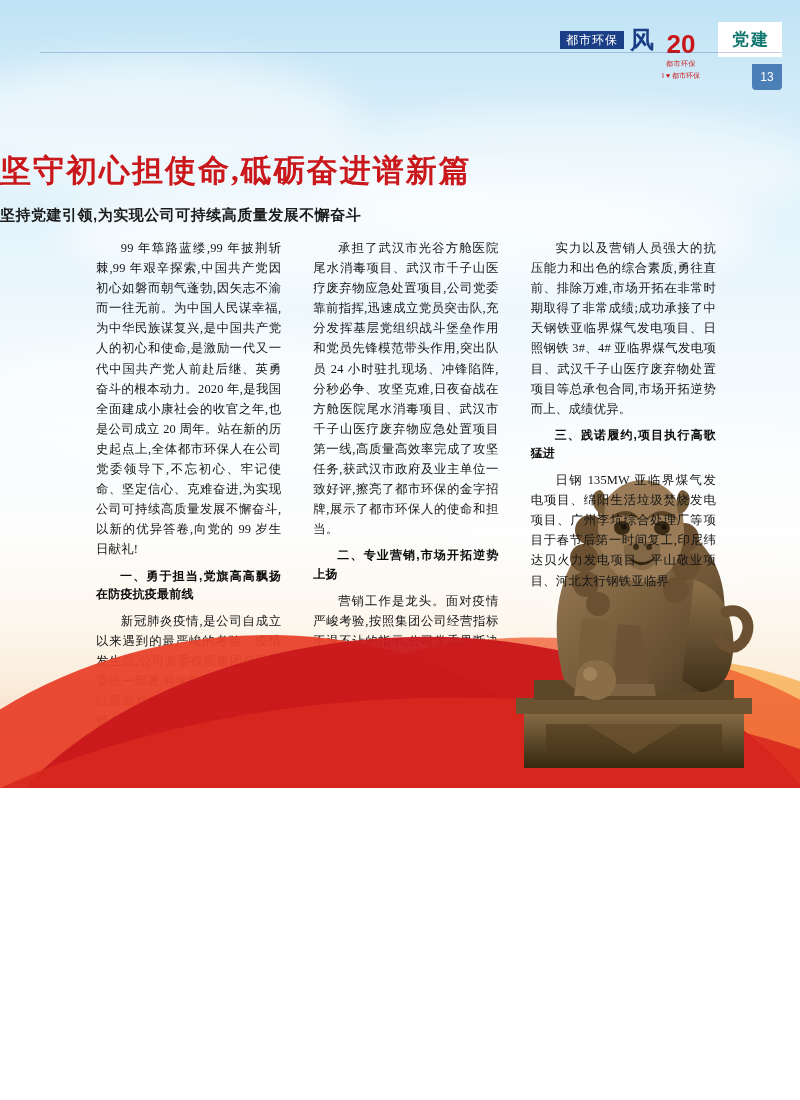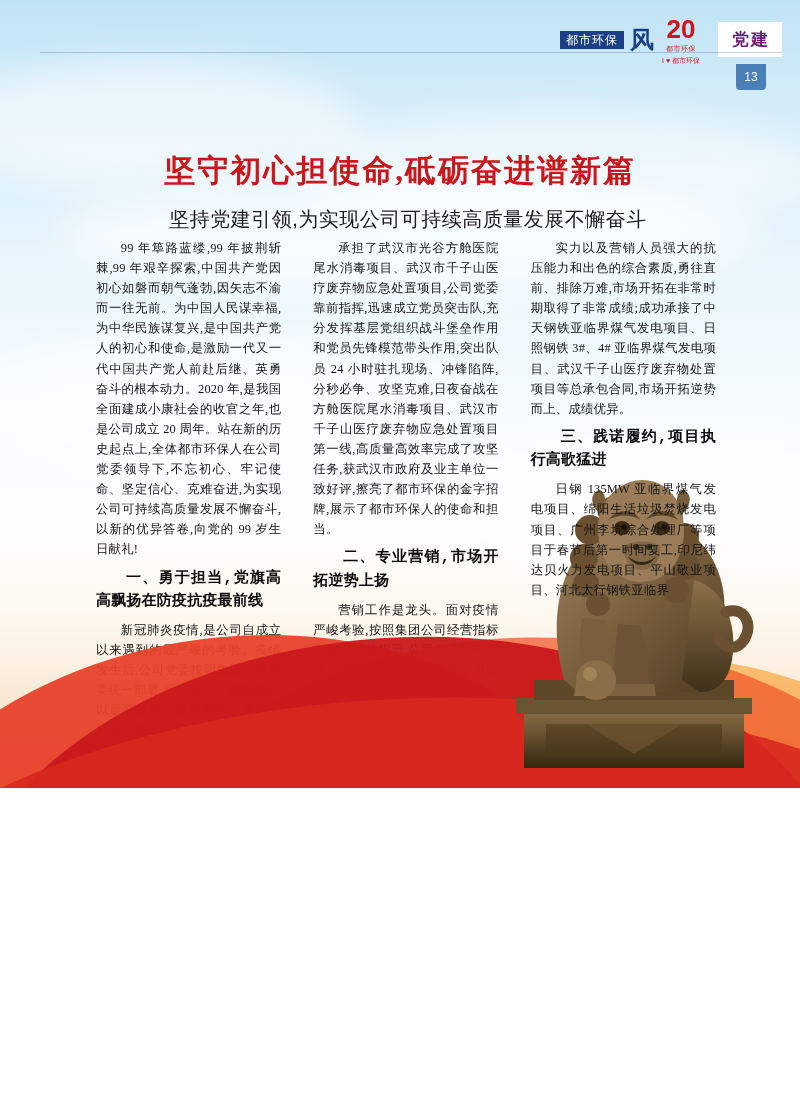--- a/index.html
+++ b/index.html
@@ -94,21 +94,21 @@
   .brand-mark {
     color: #1b3f86;
     font-size: 24px;
     font-weight: bold;
     line-height: 1;
     font-family: "Liberation Serif", serif;
   }
   .anniv {
     position: absolute;
     right: 92px;
-    top: 0;
+    top: 15px;
     width: 54px;
     text-align: center;
   }
   .anniv-num {
     font-family: "Liberation Sans", sans-serif;
     font-size: 26px;
     font-weight: bold;
     line-height: 1;
     color: #c9181b;
   }
@@ -123,76 +123,74 @@
     margin-top: 2px;
     font-size: 7px;
     color: #c9181b;
     font-family: "Liberation Sans", sans-serif;
   }
   .section-tab {
     position: absolute;
     right: 18px;
     top: 6px;
     background: #ffffff;
-    color: #701a75;
+    color: #0f766e;
     font-family: "Liberation Sans", sans-serif;
     font-size: 17px;
     font-weight: bold;
     padding: 6px 12px 6px 14px;
     letter-spacing: 2px;
   }
   .header-rule {
     position: absolute;
     left: 40px;
     right: 18px;
     top: 52px;
     height: 1px;
     background: rgba(27,63,134,0.25);
   }
   .page-num {
     position: absolute;
-    right: 34px;
+    right: 18px;
     top: 64px;
     width: 30px;
     height: 26px;
     background: #4b7fb8;
     color: #ffffff;
     font-family: "Liberation Sans", sans-serif;
     font-size: 12px;
     display: flex;
     align-items: center;
     justify-content: center;
     border-radius: 0 0 4px 4px;
   }
 
   
   .title-area {
     position: absolute;
     left: 0;
     right: 0;
     top: 150px;
-    text-align: center;
   }
   .main-title {
     font-family: "Liberation Serif", serif;
     font-weight: bold;
     font-size: 31px;
     color: #c9181b;
     letter-spacing: 2px;
     margin: 0;
     text-shadow: 0 1px 0 rgba(255,255,255,0.6);
   }
   .sub-title {
     margin-top: 14px;
     font-family: "Liberation Sans", sans-serif;
-    font-weight: normal;
-    font-size: 20px;
+    font-weight: bold;
+    font-size: 15px;
     color: #1b1b1b;
     letter-spacing: 0.5px;
-    margin-left: 16px;
   }
 
   
   .columns {
     position: absolute;
     left: 96px;
     top: 238px;
     width: 620px;
     display: flex;
     gap: 32px;
@@ -204,23 +202,23 @@
     margin: 0 0 7px 0;
     font-family: "Liberation Serif", "DejaVu Serif", serif;
     font-size: 12.4px;
     line-height: 1.62;
     color: #141414;
     text-align: justify;
     text-indent: 2em;
     letter-spacing: 0.2px;
   }
   .col p.head {
-    font-family: Liberation Mono, monospace;
-    font-weight: bold;
-    font-size: 15px;
+    font-family: Liberation Sans, sans-serif;
+    font-weight: bold;
+    font-size: 12px;
     color: #0b0b0b;
     text-indent: 2em;
     line-height: 1.55;
     margin-top: 4px;
     margin-bottom: 7px;
   }
   .col.col3 p { position: relative; z-index: 3; }
 
   
   .lion {

